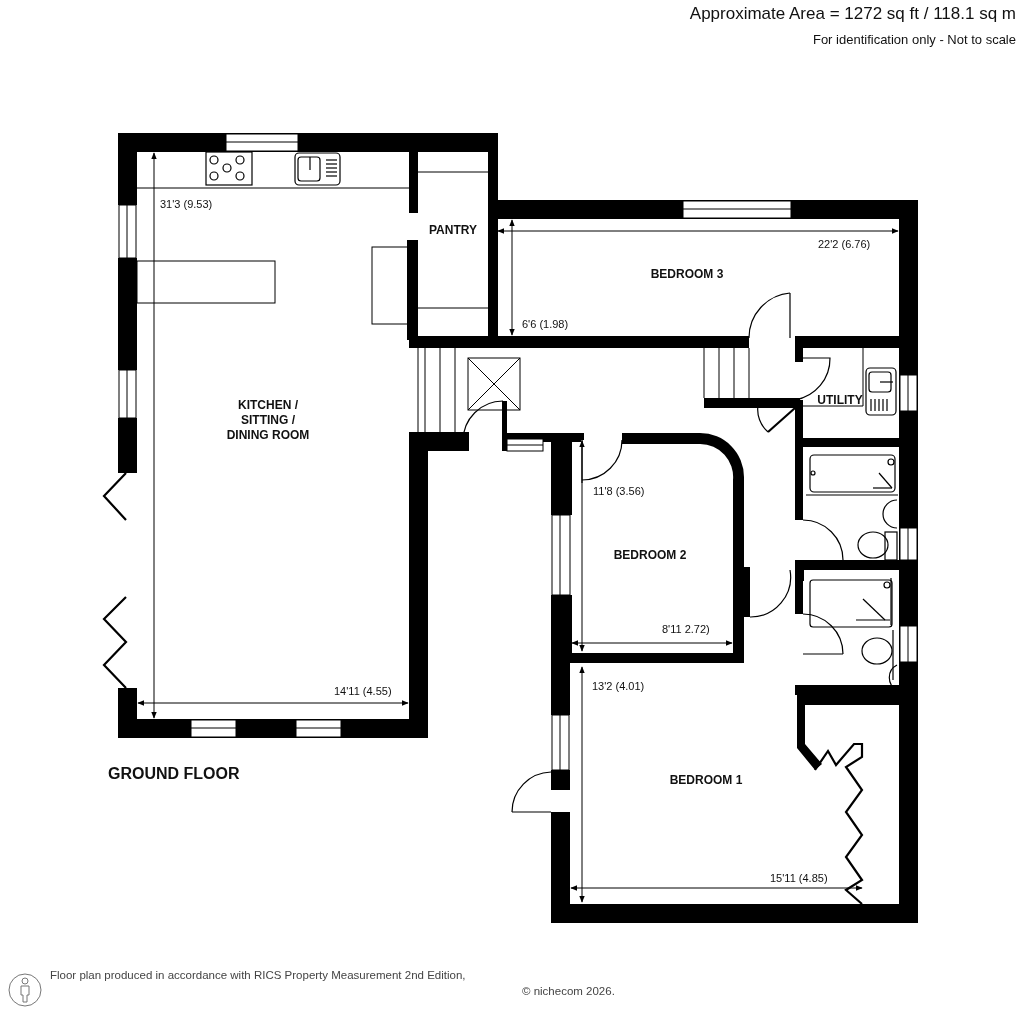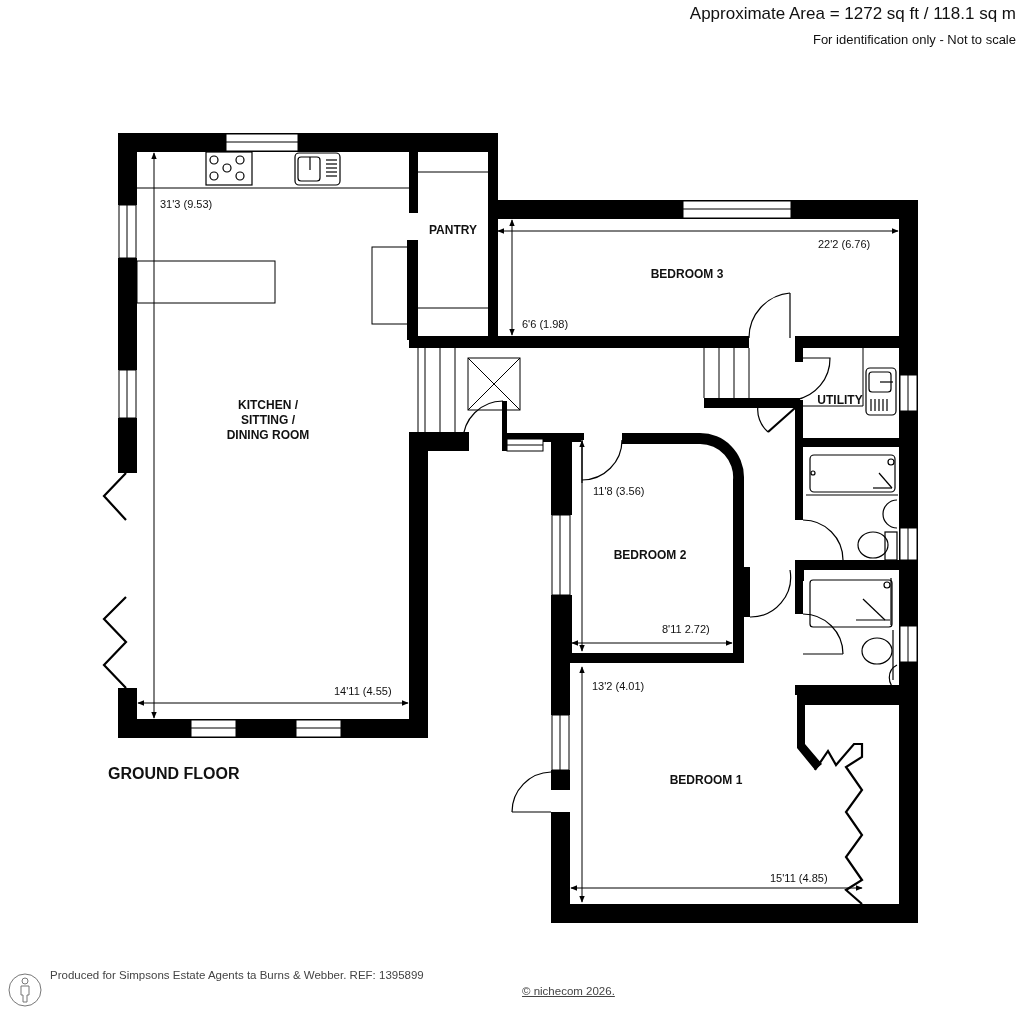--- a/index.html
+++ b/index.html
@@ -4,21 +4,21 @@
 <style>
   html, body { margin:0; padding:0; background:#ffffff; }
   body { width:1024px; height:1018px; position:relative; overflow:hidden; font-family:"Liberation Sans", sans-serif; color:#111; }
   .hdr-area { position:absolute; right:8px; top:4px; font-size:17px; color:#111;text-align:right; }
   .hdr-note { position:absolute; right:8px; top:32px; font-size:13px; color:#111; }
   svg.plan { position:absolute; left:0; top:0; }
   .room-label { font-family:"Liberation Sans", sans-serif; font-weight:bold; font-size:12px; fill:#111; }
   .dim { font-family:"Liberation Sans", sans-serif; font-size:11px; fill:#111; }
   .floor-title { font-family:"Liberation Sans", sans-serif; font-weight:bold; font-size:16px; fill:#111; }
   .footer { position:absolute; left:50px; top:968px; font-size:11.5px; line-height:15.5px; color:#444; }
-  .footer .copy { position:absolute; left:472px; top:15.5px; white-space:nowrap;text-decoration:underline; }
+  .footer .copy { position:absolute; left:472px; top:15.5px; white-space:nowrap; }
   .footer-icon { position:absolute; left:8px; top:970px; width:34px; height:40px; }
 </style>
 </head>
 <body>
 
 <div class="hdr-area">Approximate Area = 1272 sq ft / 118.1 sq m</div>
 <div class="hdr-note">For identification only - Not to scale</div>
 
 <svg class="plan" width="1024" height="1018" viewBox="0 0 1024 1018" xmlns="http://www.w3.org/2000/svg">
   <defs>
@@ -284,15 +284,15 @@
   <text class="floor-title" x="108" y="779">GROUND FLOOR</text>
 </svg>
 
 <svg class="footer-icon" viewBox="0 0 34 40" xmlns="http://www.w3.org/2000/svg">
   <circle cx="17" cy="20" r="16" fill="none" stroke="#777" stroke-width="1"></circle>
   <circle cx="17" cy="11" r="3" fill="none" stroke="#777" stroke-width="1"></circle>
   <path d="M13,16 L21,16 L21,25 L19,25 L19,32 L15,32 L15,25 L13,25 Z" fill="none" stroke="#777" stroke-width="1"></path>
 </svg>
 
 <div class="footer">
-  <div>Produced for Simpsons Estate Agents ta Burns &amp; Webber.   REF:  1395899</div>
+  <div>Floor plan produced in accordance with RICS Property Measurement 2nd Edition,</div>
   <span class="copy">© nichecom 2026.</span>
 </div>
 
 </body></html>

